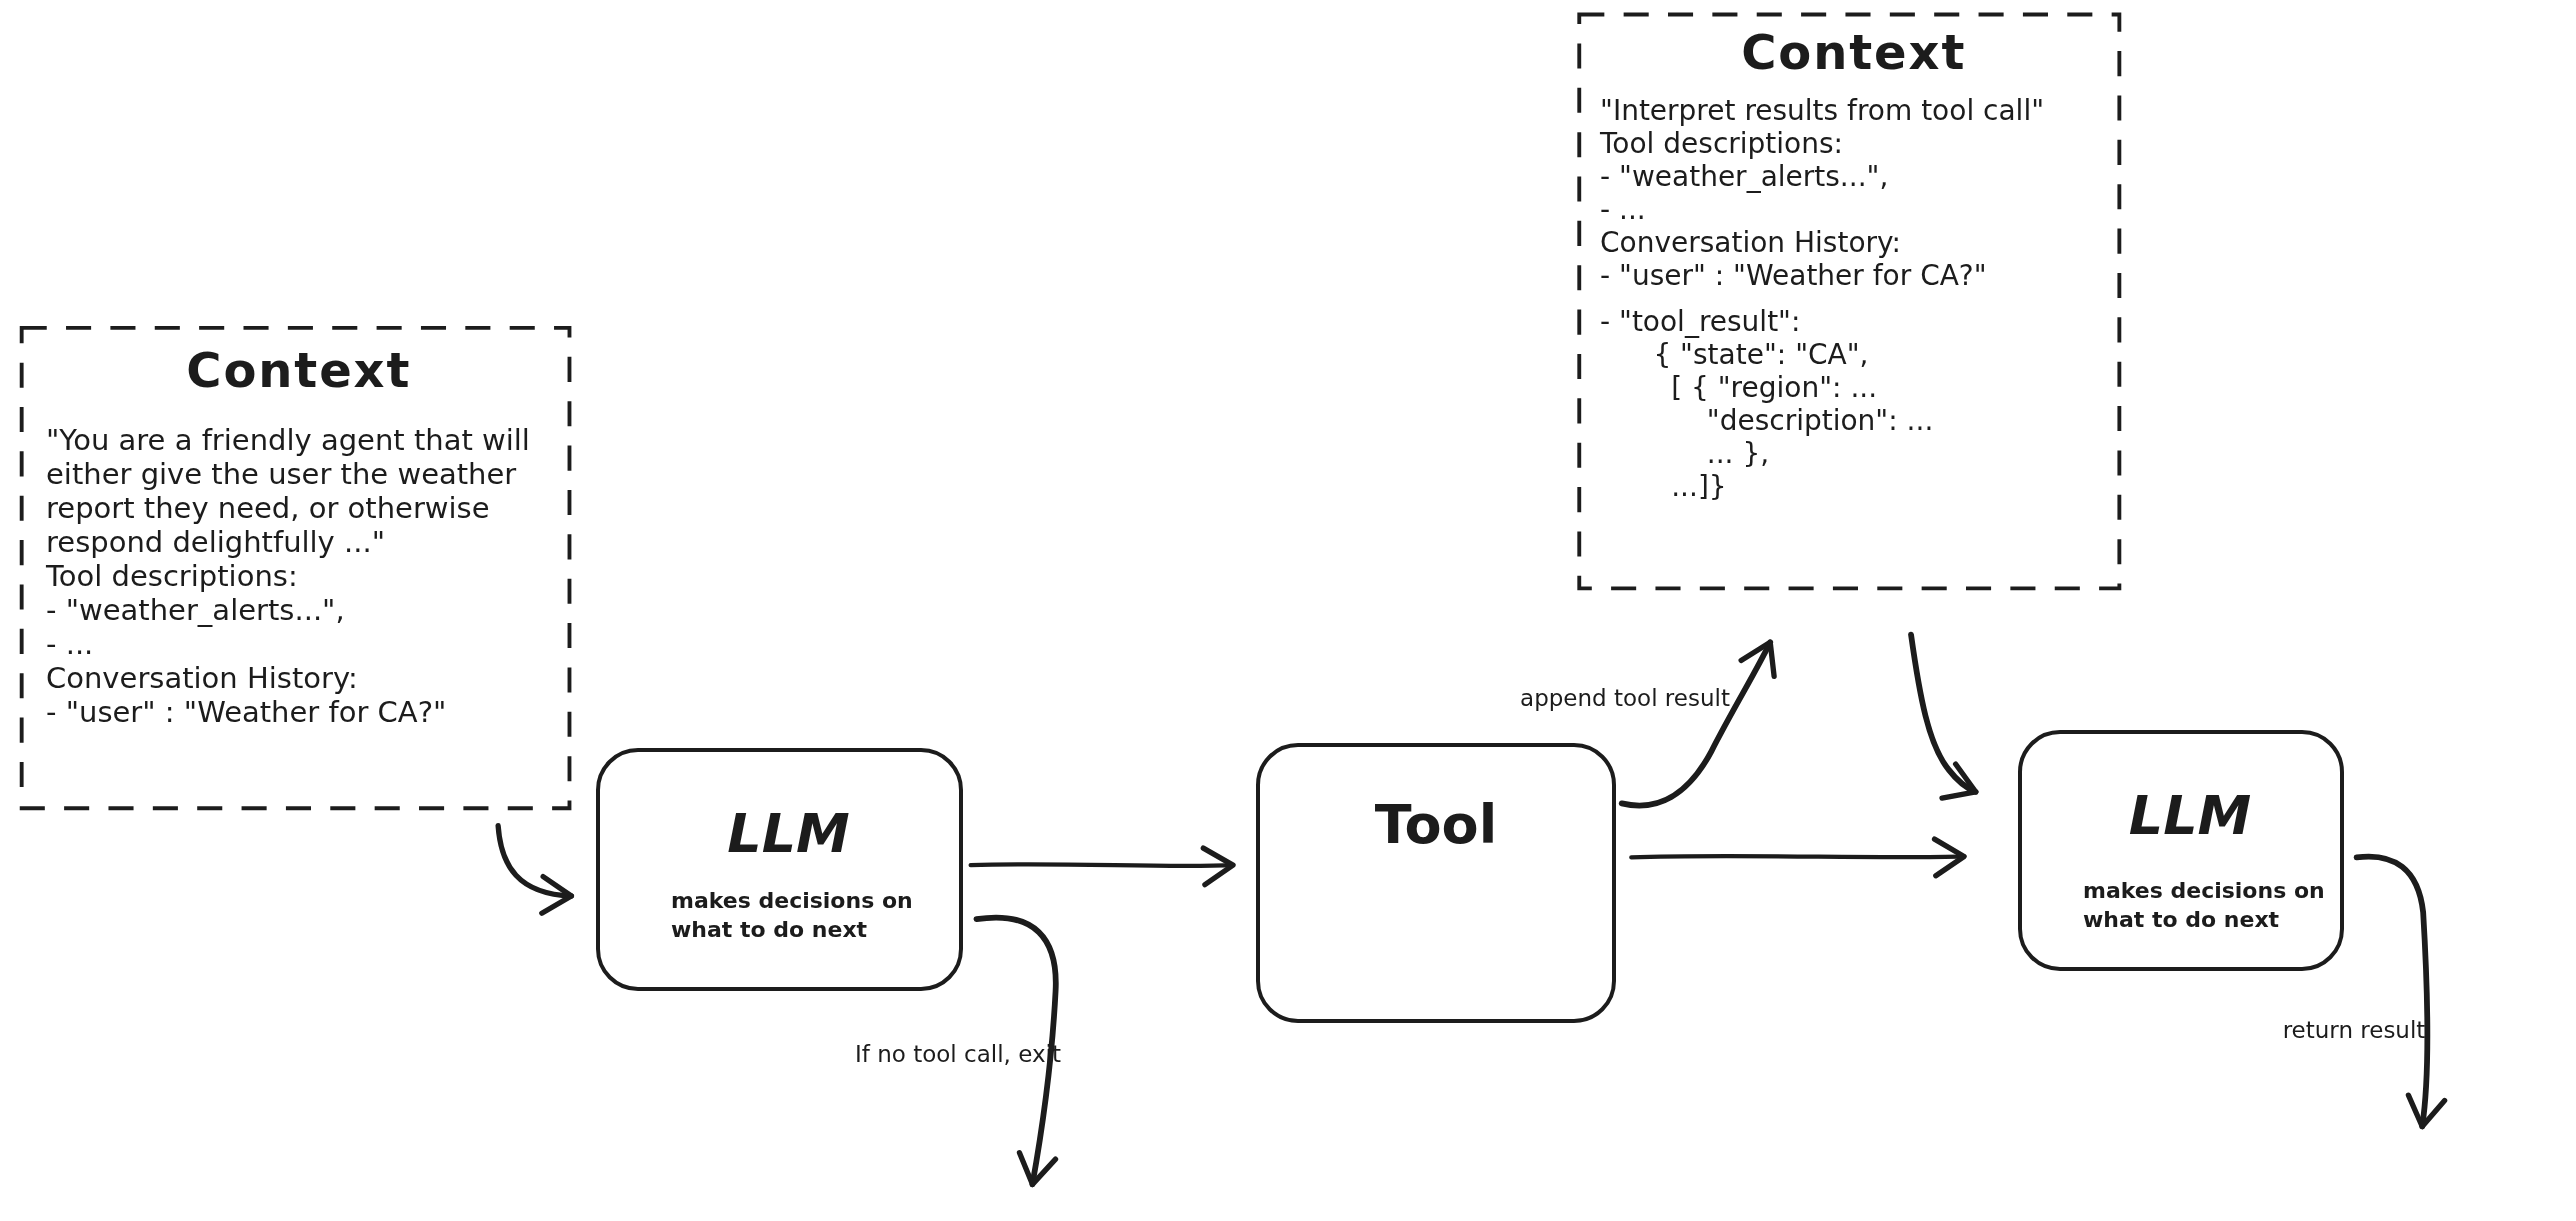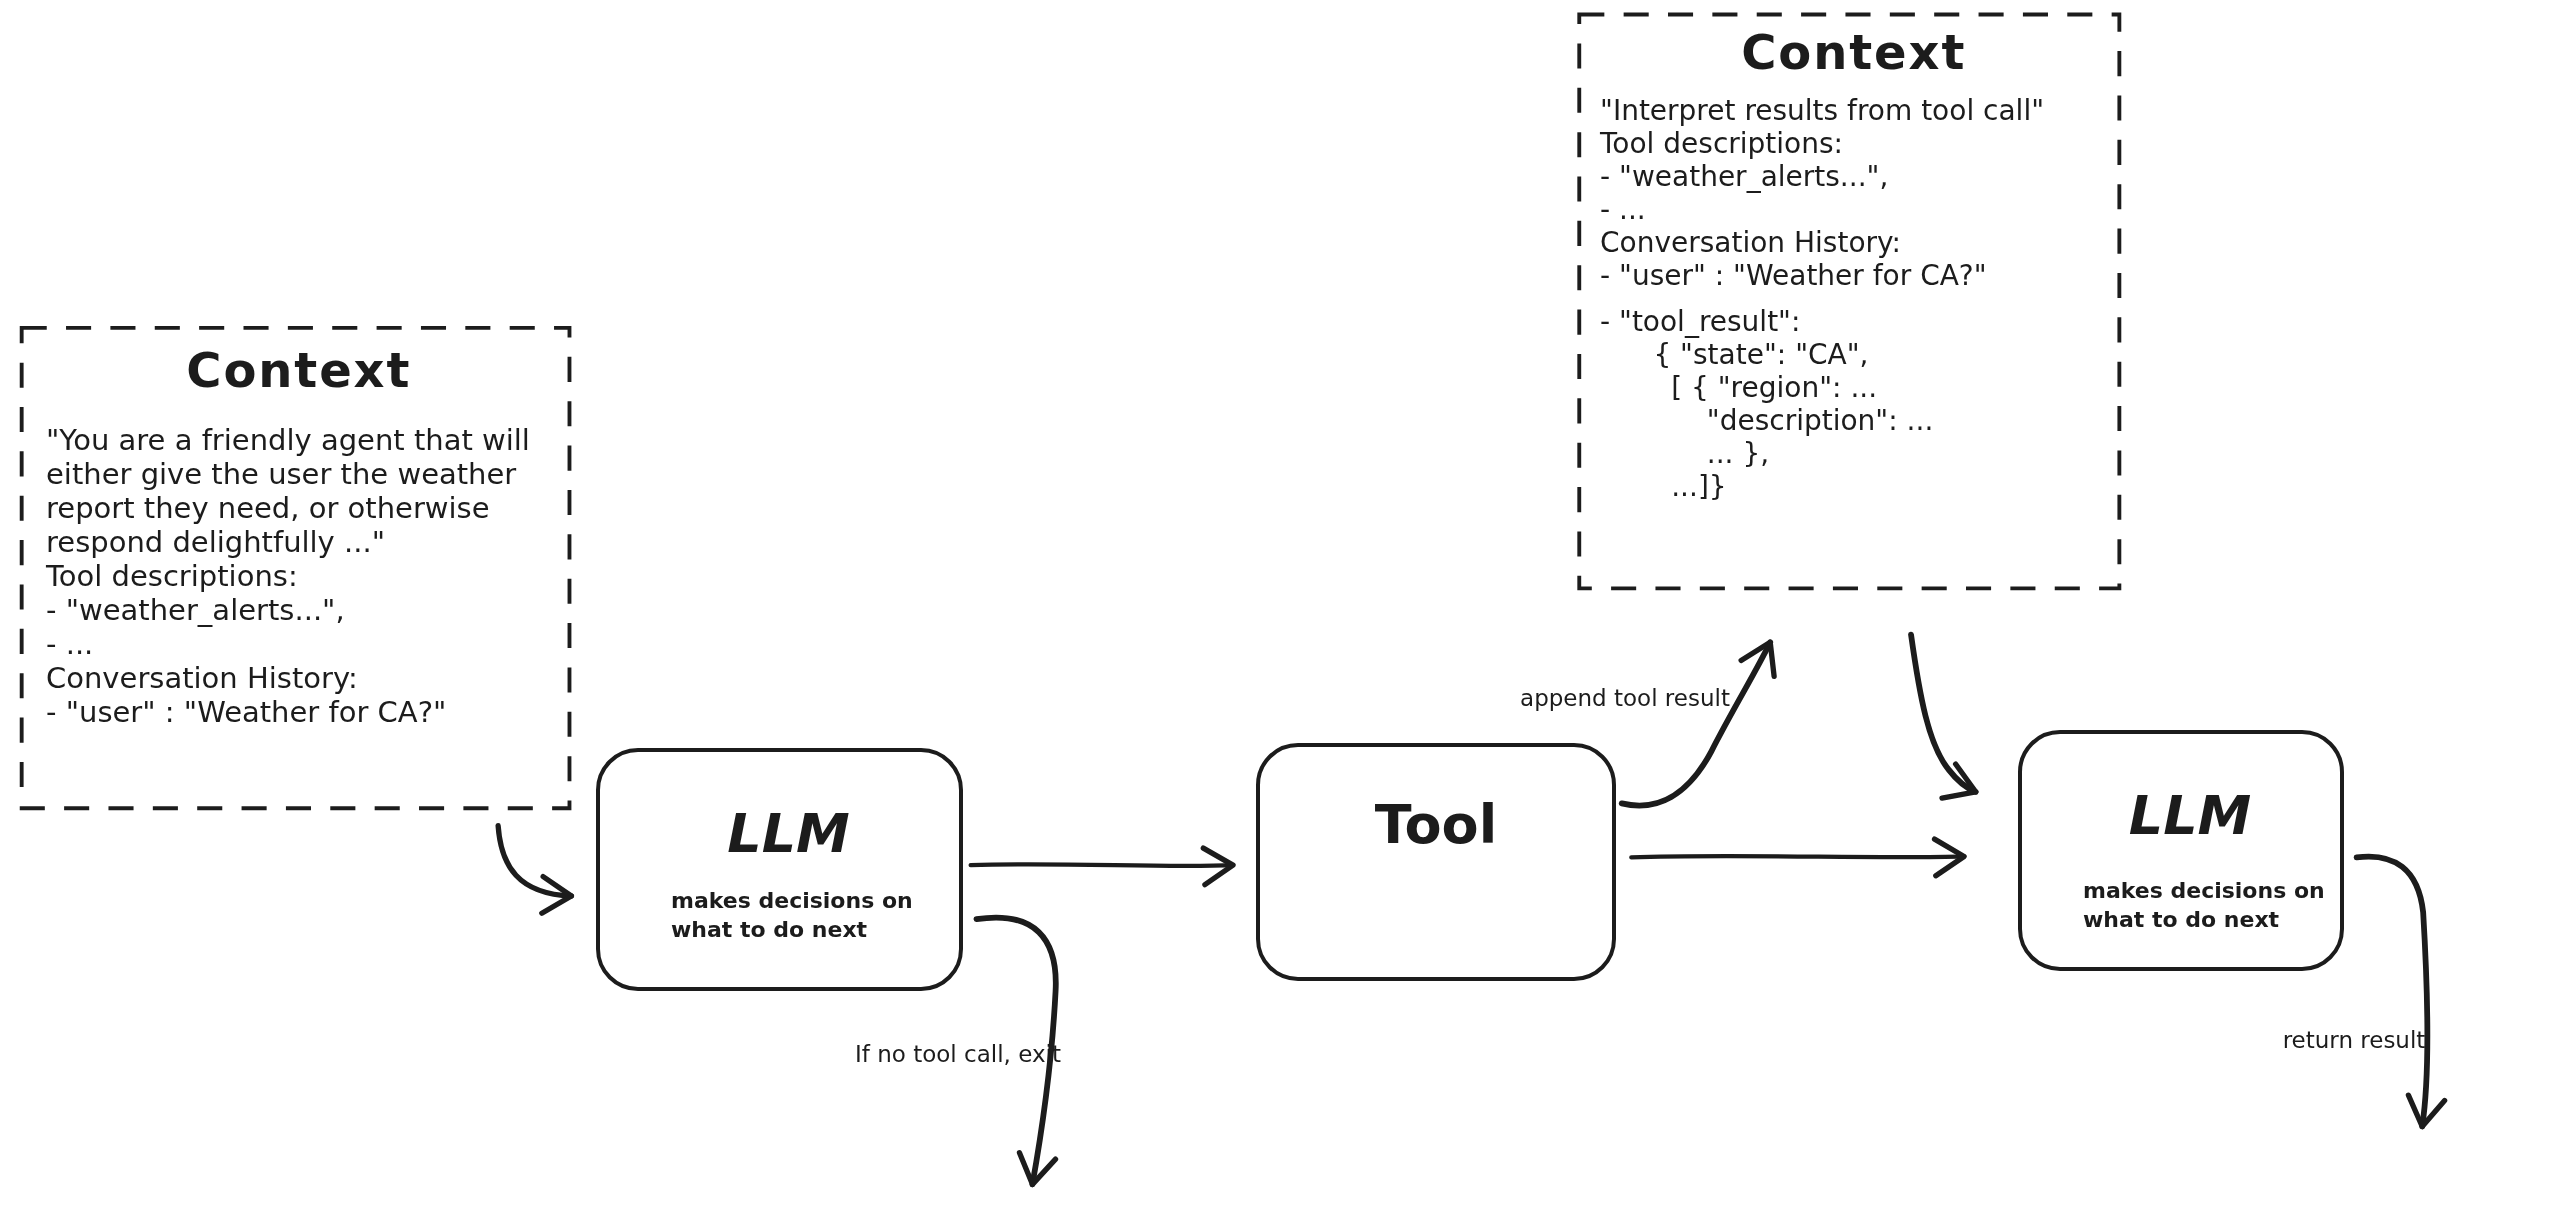--- a/index.html
+++ b/index.html
@@ -113,28 +113,28 @@
             ... },
         ...]}</div>
   </div>
 
   <div class="node" style="left:596px; top:748px; width:367px; height:243px;">
     <div class="node-title italic" style="top:50px;">LLM</div>
     <div class="node-sub" style="left:71px; top:134px;">makes decisions on
 what to do next</div>
   </div>
 
-  <div class="node" style="left:1256px; top:743px; width:360px; height:238px;">
+  <div class="node" style="left:1256px; top:743px; width:360px; height:280px;">
     <div class="node-title" style="top:46px;">Tool</div>
   </div>
 
   <div class="node" style="left:2018px; top:730px; width:326px; height:241px;">
     <div class="node-title italic" style="top:50px;">LLM</div>
     <div class="node-sub" style="left:61px; top:142px;">makes decisions on
 what to do next</div>
   </div>
 
   <div class="edge-label" style="left:1625px; top:698px;">append tool result</div>
   <div class="edge-label" style="left:924px; top:1054px;margin-left:34px;">If no tool call, exit</div>
-  <div class="edge-label" style="left:2354px; top:1030px;margin-top:10px;">return result</div>
+  <div class="edge-label" style="left:2354px; top:1030px;">return result</div>
 
 </div>
 
 
 </body></html>

